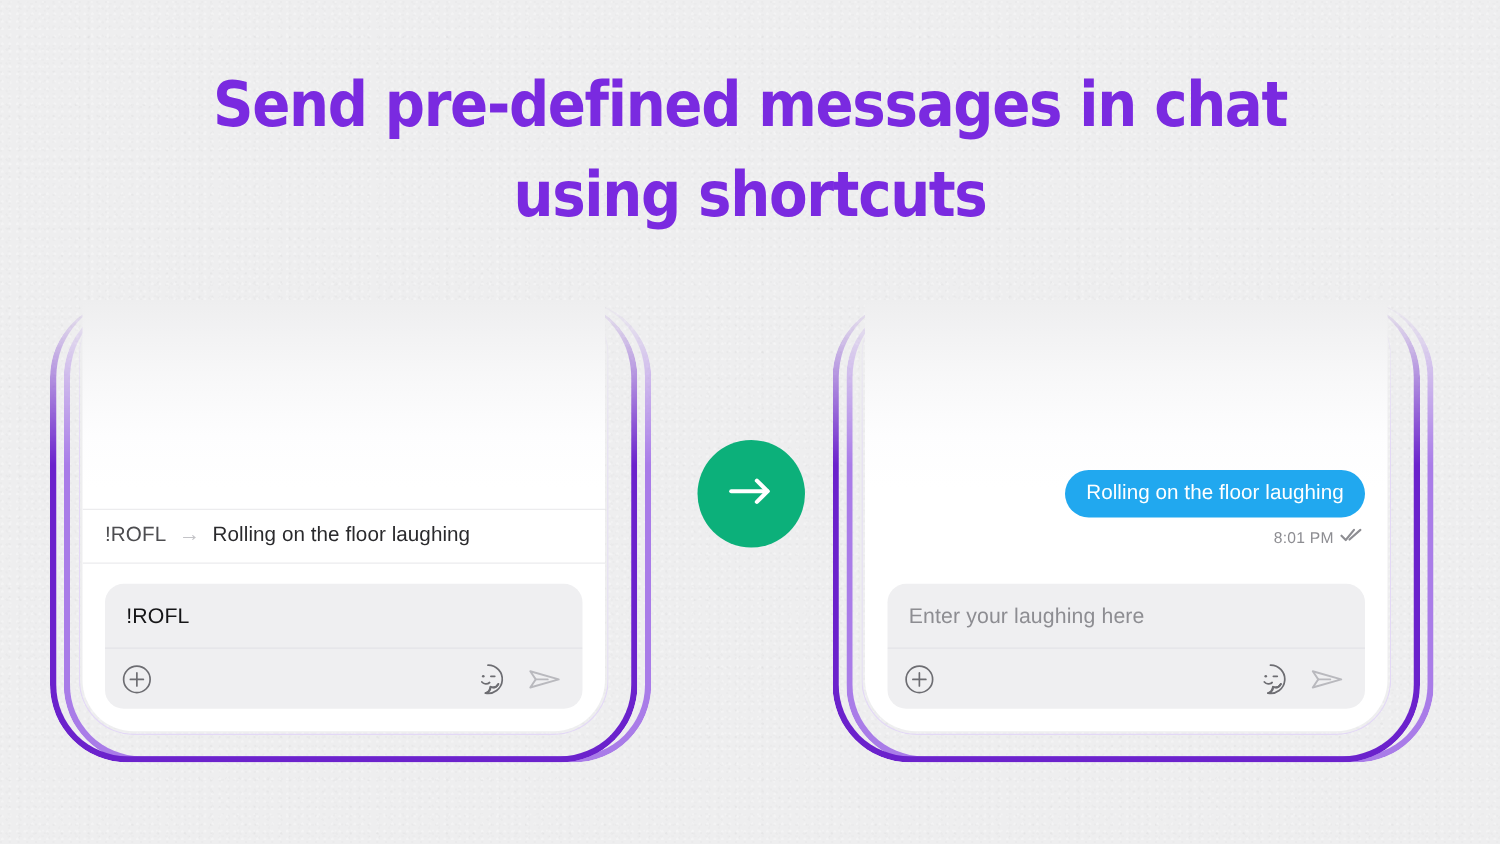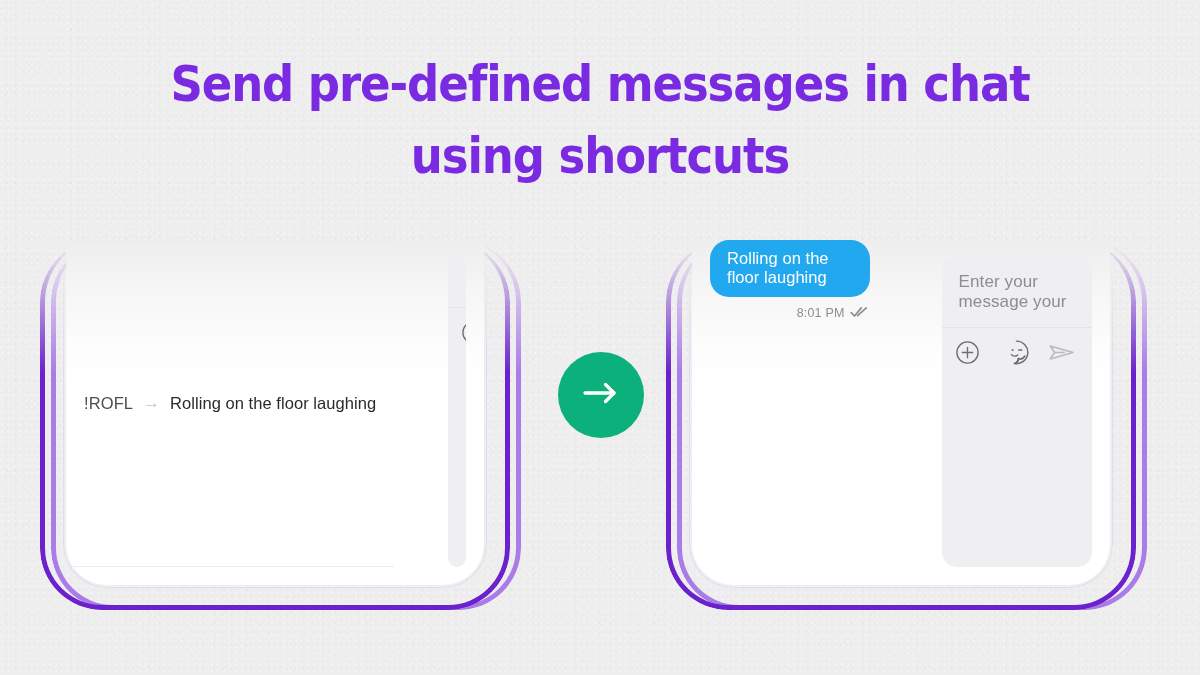--- a/index.html
+++ b/index.html
@@ -111,24 +111,23 @@
   .screen {
     position: absolute;
     left: 26px;
     right: 26px;
     top: 0;
     bottom: 25px;
     border-radius: 0 0 41px 41px;
     background: linear-gradient(to bottom, #eeeeef 0px, #f7f7f8 58px, #fdfdfe 108px, #ffffff 150px, #ffffff 100%);
     overflow: hidden;
     display: flex;
-    flex-direction: row;
-    justify-content: flex-start;
+    flex-direction: column;
+    justify-content: flex-end;
     padding: 0 0 18px 0;
-    gap: 36px;
   }
 
   
   .suggestion-row {
     border-top: 1px solid #ececee;
     border-bottom: 1px solid #ececee;
     padding: 11px 18px 12px 18px;
     display: flex;
     align-items: center;
     gap: 10px;
@@ -164,21 +163,21 @@
     font-size: 16.5px;
     letter-spacing: .05px;
     border-radius: 19px;
     padding: 9px 17px 10px 17px;
     max-width: 330px;
   }
   .bubble-meta {
     display: flex;
     align-items: center;
     gap: 5px;
-    margin: 7px 2px 0 0;
+    margin: 7px 2px 12px 0;
   }
   .bubble-time {
     font-size: 12.5px;
     color: #8d8d92;
     letter-spacing: .2px;
   }
   .read-ticks { display: block; }
 
   
   .composer {
@@ -300,21 +299,21 @@
         <span class="read-ticks">
           <svg width="18" height="12" viewBox="0 0 18 12" fill="none" stroke="#8d8d92" stroke-width="1.7" stroke-linecap="round" stroke-linejoin="round">
             <path d="M1.2 6.6 L4.6 10.0 L11.2 1.9"></path>
             <path d="M7.6 9.6 L16.3 1.9"></path>
           </svg>
         </span>
       </div>
     </div>
 
     <div class="composer">
-      <div class="composer-text placeholder">Enter your message your</div>
+      <div class="composer-text placeholder">Enter your laughing here</div>
       <div class="composer-actions">
         <span class="icon-btn">
           <svg width="25" height="25" viewBox="0 0 25 25" fill="none" stroke="#6d6d72" stroke-width="1.35">
             <circle cx="12.5" cy="12.5" r="10.6"></circle>
             <path d="M12.5 7.3 V17.7 M7.3 12.5 H17.7" stroke-linecap="round"></path>
           </svg>
         </span>
         <span class="actions-right">
           <span class="icon-btn">
             <svg width="27" height="27" viewBox="0 0 27 27" fill="none" stroke="#6d6d72" stroke-width="1.4" stroke-linecap="round" stroke-linejoin="round">

